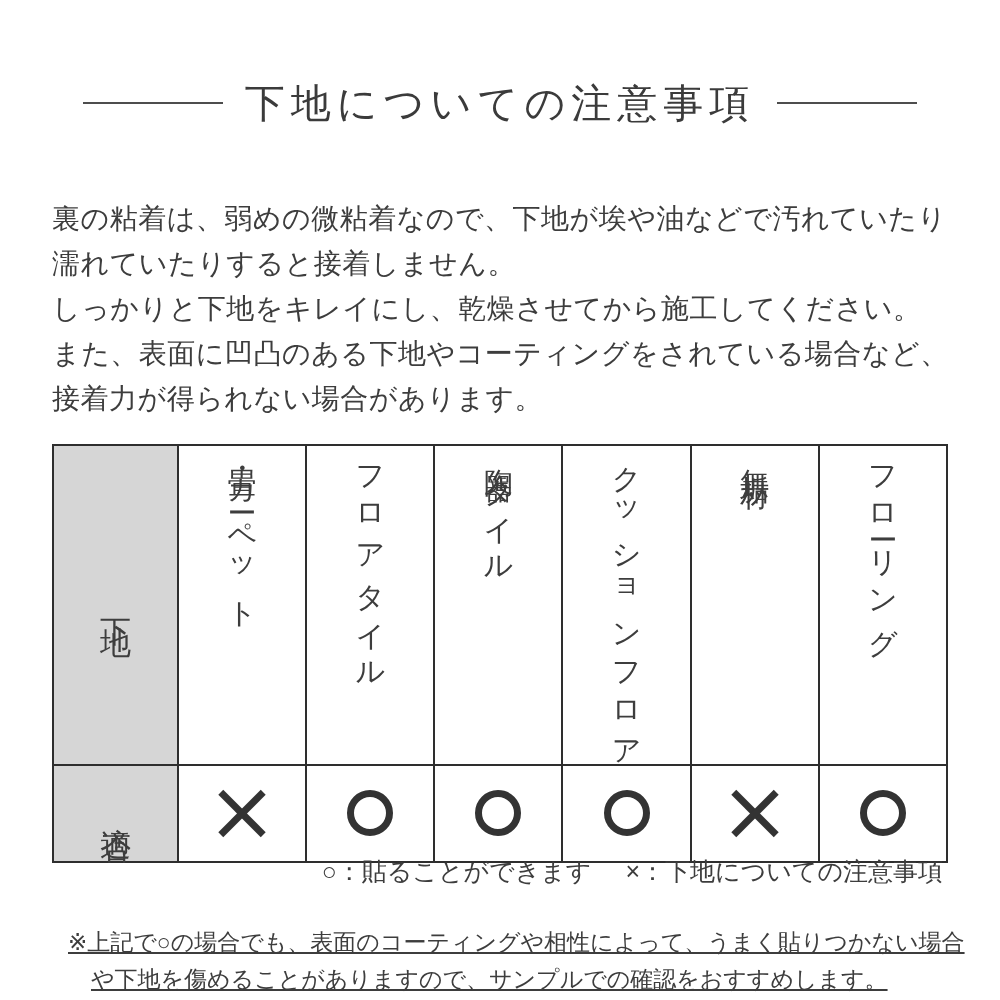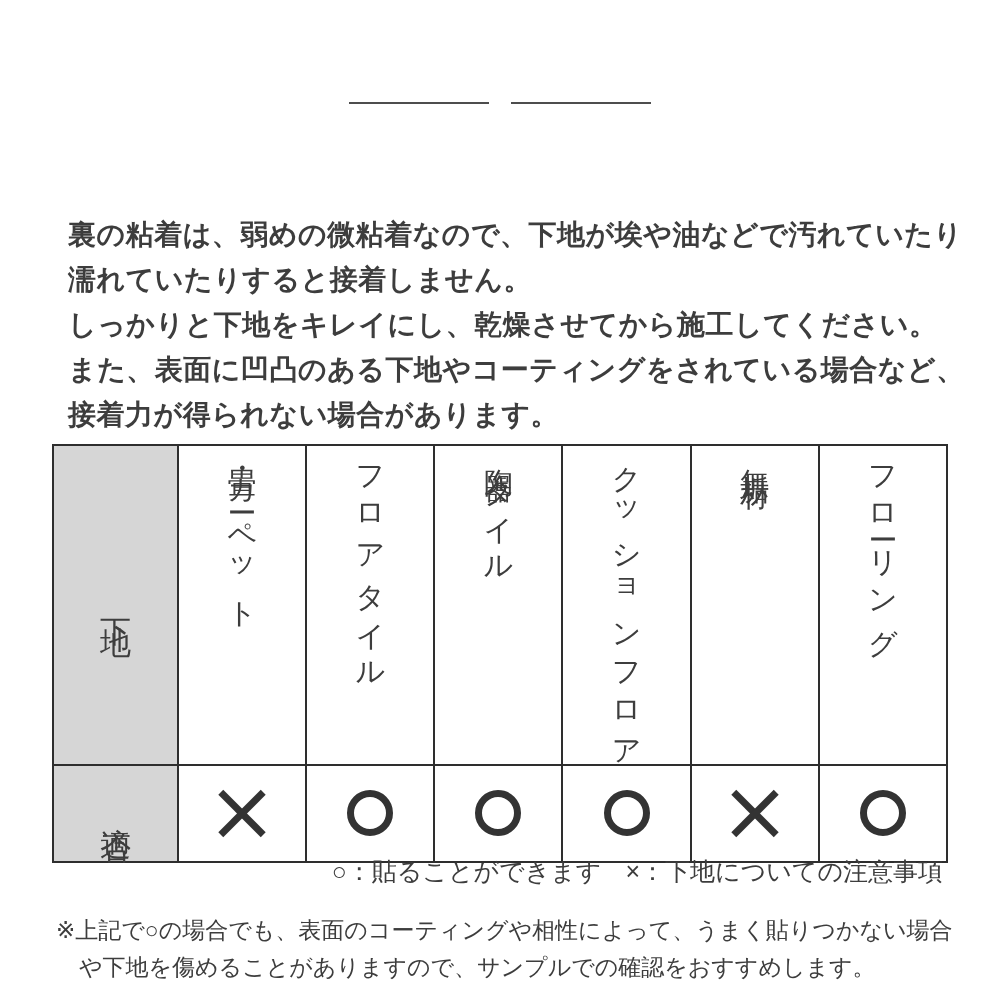--- a/index.html
+++ b/index.html
@@ -39,27 +39,26 @@
     color: #3b3b3b;
     white-space: nowrap;
   }
 
   
   .intro {
     position: absolute;
     top: 196px;
     left: 52px;
     width: 906px;
-    margin: 16px;
+    margin: 0;
     font-size: 28px;
     line-height: 45px;
     letter-spacing: 0.5px;
     color: #3d3d3d;
     white-space: pre-line;
-    font-weight: bold;
   }
 
   
   .table-wrap {
     position: absolute;
     top: 444px;
     left: 52px;
   }
   table.suitability {
     border-collapse: collapse;
@@ -131,47 +130,49 @@
   }
   .mark-cross::before { transform: rotate(45deg); }
   .mark-cross::after  { transform: rotate(-45deg); }
 
   
   .legend {
     position: absolute;
     top: 855px;
     right: 57px;
     display: flex;
-    gap: 24px;
+    gap: 34px;
     font-size: 25px;
     color: #3d3d3d;
     white-space: nowrap;
   }
 
   
   .footnote {
     position: absolute;
     top: 908px;
     left: 52px;
     width: 906px;
-    margin: 4px;
+    margin: 16px;
     font-size: 23px;
     line-height: 37px;
     color: #3d3d3d;
     padding-left: 23px;
     text-indent: -23px;
+    text-decoration: underline;
   }
 </style>
 </head>
 <body>
 
 <div class="page">
 
   <div class="title-row">
     <span class="title-dash"></span>
+    <h1 class="page-title">下地についての注意事項</h1>
     <span class="title-dash"></span>
   </div>
 
   <p class="intro">裏の粘着は、弱めの微粘着なので、下地が埃や油などで汚れていたり
 濡れていたりすると接着しません。
 しっかりと下地をキレイにし、乾燥させてから施工してください。
 また、表面に凹凸のある下地やコーティングをされている場合など、
 接着力が得られない場合があります。</p>
 
   <div class="table-wrap">

